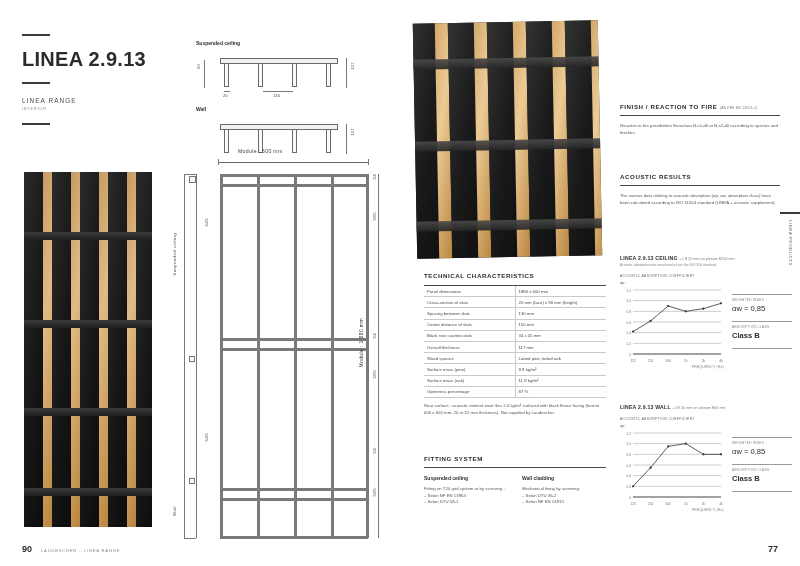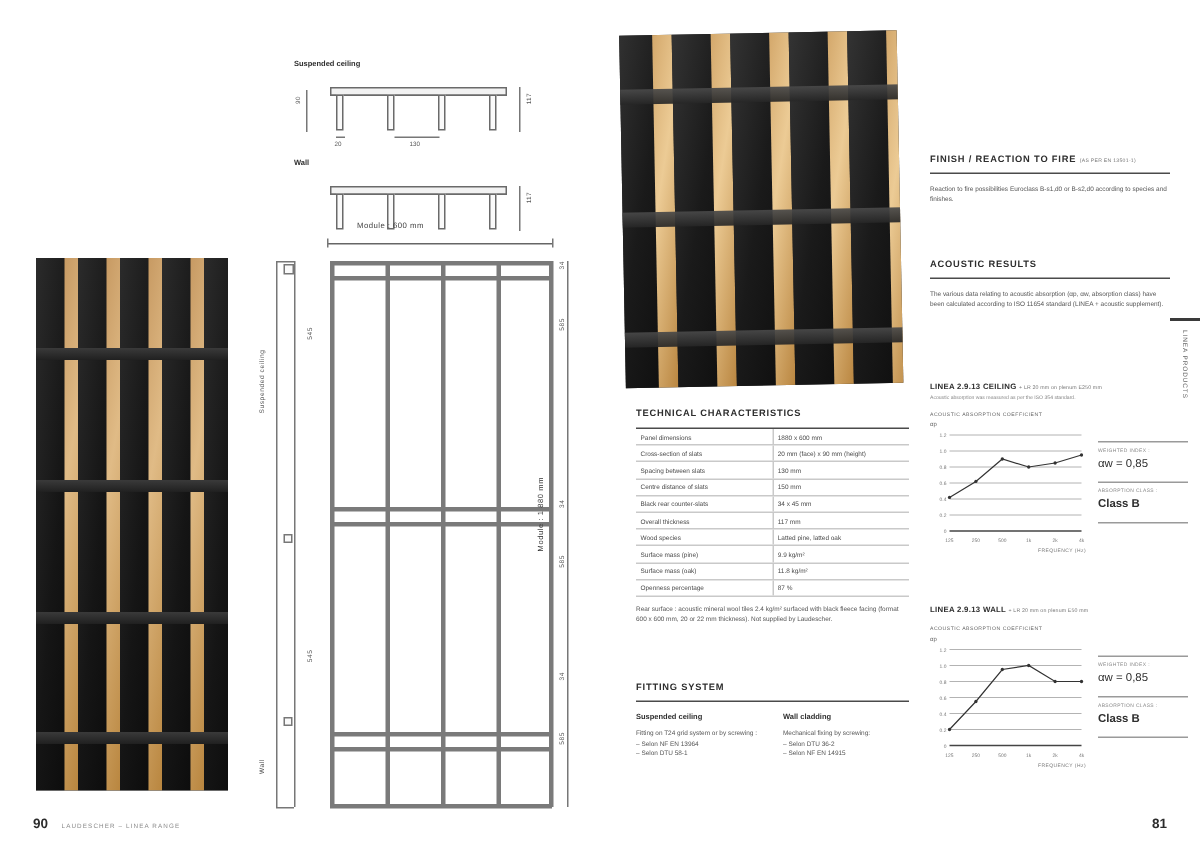--- a/index.html
+++ b/index.html
@@ -166,20 +166,28 @@
   #footer-left { position:absolute; left:22px; bottom:12px; display:flex; align-items:baseline; gap:9px; }
   #footer-left .num { font-size:9px; font-weight:bold; color:#2b2b2b; }
   #footer-left .txt { font-size:4.2px; letter-spacing:.75px; color:#8a8a8a; }
   #footer-right { position:absolute; right:22px; bottom:12px; font-size:9px; font-weight:bold; color:#2b2b2b; }
 </style>
 </head>
 <body>
 
 <div class="page">
 
+  <div id="title-block">
+    <div class="rule"></div>
+    <h1 id="page-title">LINEA 2.9.13</h1>
+    <div class="rule"></div>
+    <div id="range-name">LINEA RANGE</div>
+    <div id="range-sub">INTERIOR</div>
+    <div class="rule third"></div>
+  </div>
 
   <div id="panel-render">
     <div class="render-dark" style="left:0px;"></div>
     <div class="render-slat" style="left:19px;"></div>
     <div class="render-dark" style="left:28px;"></div>
     <div class="render-slat" style="left:47px;"></div>
     <div class="render-dark" style="left:56px;"></div>
     <div class="render-slat" style="left:75px;"></div>
     <div class="render-dark" style="left:84px;"></div>
     <div class="render-slat" style="left:103px;"></div>
@@ -476,15 +484,15 @@
 
   <div id="side-tab">
     <div class="rule"></div>
     <div class="txt">LINEA PRODUCTS</div>
   </div>
 
   <div id="footer-left">
     <span class="num">90</span>
     <span class="txt">LAUDESCHER – LINEA RANGE</span>
   </div>
-  <div id="footer-right">81</div>
+  <div id="footer-right">77</div>
 
 </div>
 
 </body></html>

